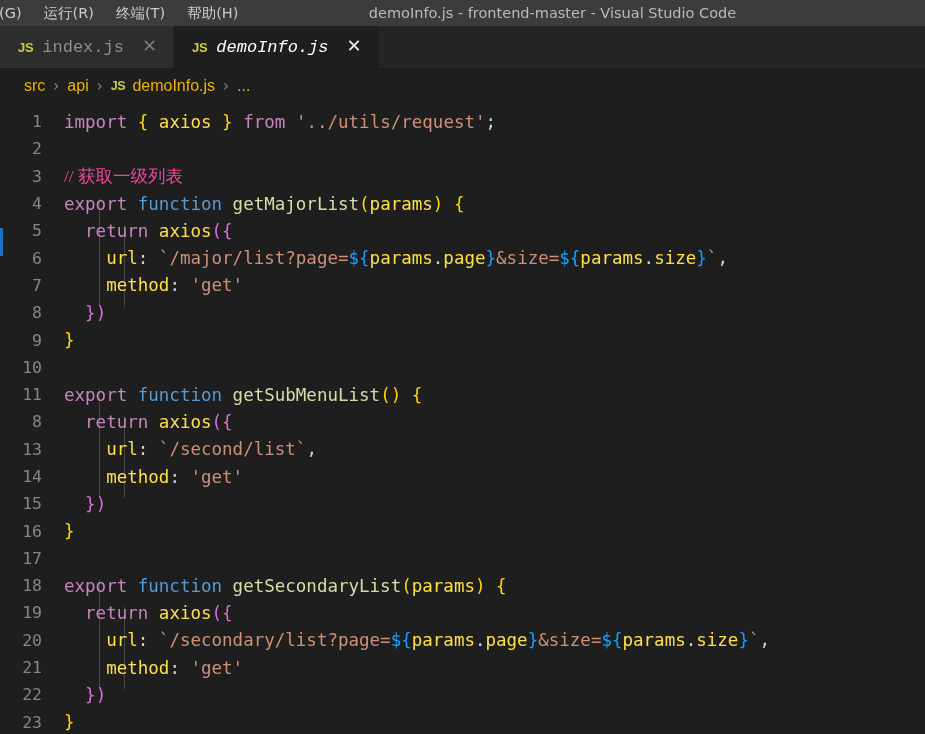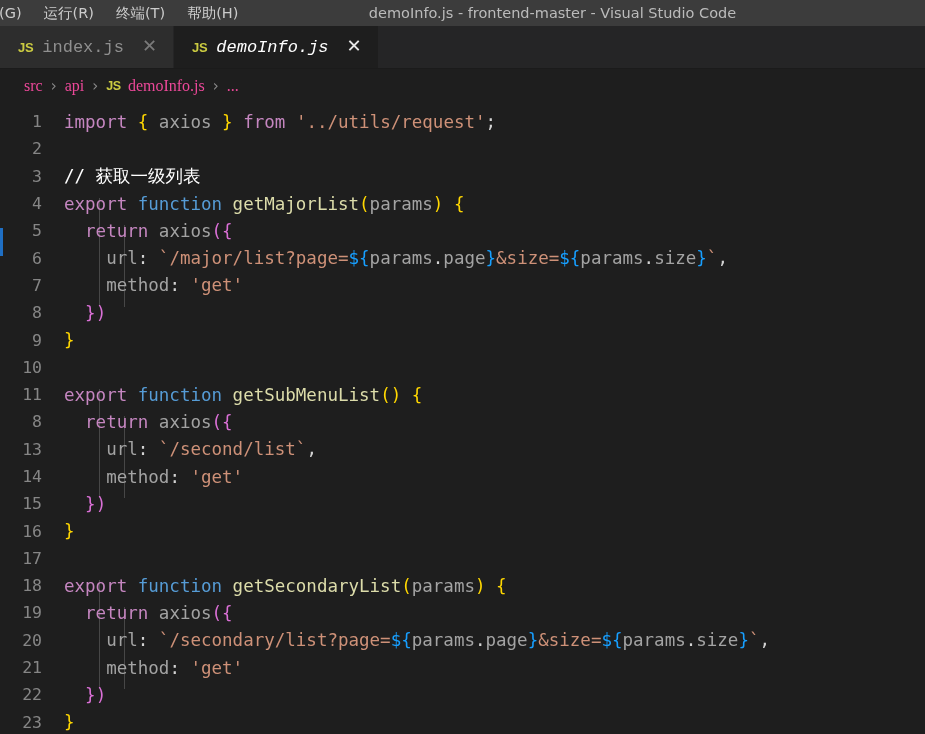--- a/index.html
+++ b/index.html
@@ -91,24 +91,24 @@
   
   .breadcrumb {
     position: absolute; top: 69px; left: 0;
     width: 925px; height: 34px;
     background: #1e1e1e;
     display: flex; align-items: center;
     padding-left: 24px;
     gap: 0;
   }
   .crumb {
-    color: #ec4899;
+    color: #eab308;
     font-size: 16px;
     white-space: nowrap;
-    font-family: Liberation Serif, serif;
+    font-family: Liberation Sans, sans-serif;
   }
   .crumb-sep {
     color: #8a8a8a;
     font-size: 15px;
     padding: 0 8px;
     font-family: "DejaVu Sans", sans-serif;
   }
   .crumb-js {
     color: #cbcb41;
     font-size: 12.5px;
@@ -165,24 +165,24 @@
   .guide {
     position: absolute;
     width: 1px;
     background: #474747;
     z-index: 0;
   }
 
   
   .t-key      { color: #c586c0; }   
   .t-kw2      { color: #569cd6; }   
-  .t-var      { color: #a3a3a3; }   
+  .t-var      { color: #fde047; }   
   .t-fn       { color: #dcdcaa; }   
   .t-str      { color: #ce9178; }   
-  .t-cmt      { color: #ffffff; }   
+  .t-cmt      { color: #ec4899; font-family: Liberation Serif, serif; }   
   .t-punc     { color: #d4d4d4; }   
   .t-brace-y  { color: #ffd700; }   
   .t-brace-p  { color: #da70d6; }   
   .t-brace-b  { color: #179fff; }   
   .t-paren-y  { color: #ffd700; }
   .t-paren-p  { color: #da70d6; }
 </style>
 </head>
 <body>
 

